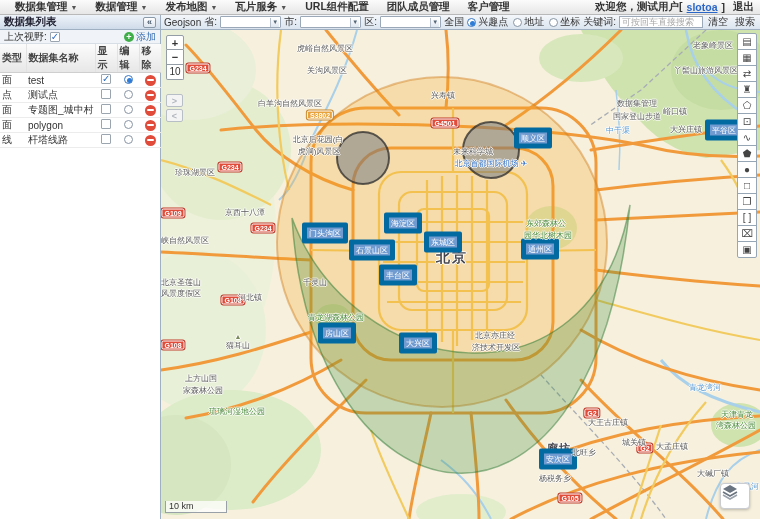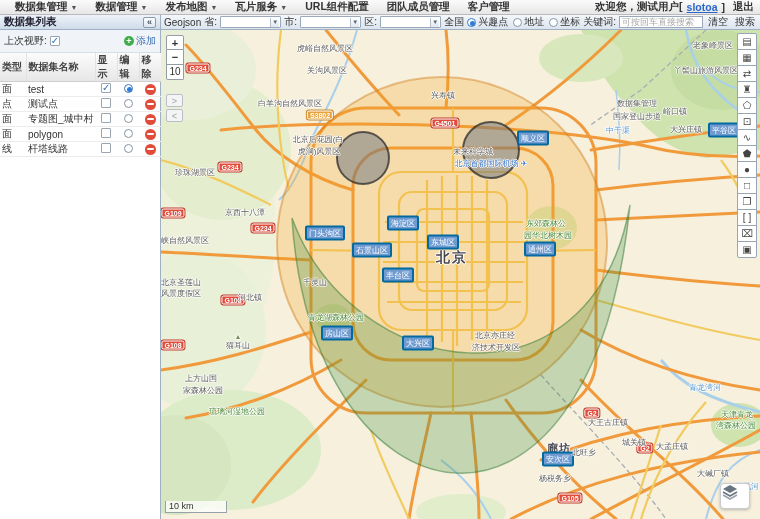--- a/index.html
+++ b/index.html
@@ -33,21 +33,21 @@
   .radio-wrap { display:flex; align-items:center; gap:2px; cursor:pointer; }
   .radio { width:9px; height:9px; border-radius:50%; border:1px solid #8795a5; background:#fff; position:relative; }
   .radio.on { border-color:#3a77c2; }
   .radio.on::after { content:""; position:absolute; left:2px; top:2px; width:5px; height:5px; border-radius:50%; background:#2e7cd6; }
   #keyword-input { width:84px; height:12px; border:1px solid #9aa8b8; font-size:9px; padding:0 2px; color:#333; }
   #keyword-input::placeholder { color:#a8a8a8; }
   .tb-btn { cursor:pointer; color:#333; padding:0 2px; }
 
   
   #sidebar { position:absolute; left:0; top:30px; width:161px; height:489px; background:#fff; border-right:1px solid #9fb0c2; }
-  #lastview-row { height:23px; background:#f0f4f9; border-bottom:1px solid #d8dee5; display:flex; align-items:center; padding:0 4px; gap:3px; font-size:10px;}
+  #lastview-row { height:14px; background:#f0f4f9; border-bottom:1px solid #d8dee5; display:flex; align-items:center; padding:0 4px; gap:3px; font-size:10px;}
   .cb { width:10px; height:10px; background:#fff; border:1px solid #9aa5b0; border-radius:1px; position:relative; }
   .cb.on::after { content:"✓"; position:absolute; left:0px; top:-2px; font-size:10px; color:#2e6fc0; font-weight:bold;}
   #add-wrap { margin-left:auto; display:flex; align-items:center; gap:2px; cursor:pointer;}
   .plus-icon { width:10px; height:10px; border-radius:50%; background:#3fae49; color:#fff; font-size:9px; line-height:10px; text-align:center; font-weight:bold;}
   #add-label { color:#3b6fb0; }
   table#ds-table { width:100%; border-collapse:collapse; table-layout:fixed; font-size:10px;}
   #ds-table th { background:linear-gradient(#fbfbfb,#e7e7e7); border-bottom:1px solid #cfcfcf; border-right:1px solid #e2e2e2;
     font-weight:bold; color:#444; height:14px; text-align:left; padding:0 2px; }
   #ds-table td { border-bottom:1px solid #ececec; height:15px; padding:0 2px; color:#333; overflow:hidden; white-space:nowrap;}
   .col-type{width:26px;} .col-name{width:69px;} .col-show{width:22px;} .col-edit{width:22px;} .col-del{width:22px;}
@@ -59,21 +59,21 @@
   #map { position:absolute; left:161px; top:30px; width:599px; height:489px; background:#f7f0dd; overflow:hidden; }
   #map svg { position:absolute; left:0; top:0; }
   #labels { position:absolute; left:0; top:0; width:599px; height:489px; pointer-events:none; }
   .lbl { position:absolute; transform:translate(-50%,-50%); white-space:nowrap; }
   .lbl-place { font-size:8px; color:#5b5b5b; text-shadow:1px 0 #fff,-1px 0 #fff,0 1px #fff,0 -1px #fff; }
   .lbl-green { font-size:8px; color:#4e8c3f; text-shadow:1px 0 #fff,-1px 0 #fff,0 1px #fff,0 -1px #fff; }
   .lbl-water { font-size:8px; color:#5b9bd5; text-shadow:1px 0 #fff,-1px 0 #fff,0 1px #fff,0 -1px #fff; }
   .lbl-airport { font-size:8px; color:#3c78c8; text-shadow:1px 0 #fff,-1px 0 #fff,0 1px #fff,0 -1px #fff; }
   .lbl-city { font-size:14px; font-weight:bold; color:#46464e; letter-spacing:2px; text-shadow:1px 0 #fff,-1px 0 #fff,0 1px #fff,0 -1px #fff; }
   .lbl-city2 { font-size:11px; font-weight:bold; color:#46464e; letter-spacing:1px; text-shadow:1px 0 #fff,-1px 0 #fff,0 1px #fff,0 -1px #fff; }
-  .lbl-district { font-size:8px; color:#fff; background:#6f9bd1; border:2px solid #0369a1; border-radius:2px; padding:0px 2px; }
+  .lbl-district { font-size:8px; color:#fff; background:#6f9bd1; border:5px solid #0369a1; border-radius:2px; padding:0px 2px; }
   .lbl-shield-g { font-size:7px; font-weight:bold; color:#fff; background:#e04b3a; border:1px solid #fff; border-radius:2px; padding:0px 2px; box-shadow:0 0 0 1px #c03a2b;}
   .lbl-shield-s { font-size:7px; font-weight:bold; color:#fff; background:#e8a33d; border:1px solid #fff; border-radius:2px; padding:0px 2px; box-shadow:0 0 0 1px #c9882a;}
   .lbl-mountain { font-size:8px; color:#5b5b5b; text-align:center; text-shadow:1px 0 #fff,-1px 0 #fff,0 1px #fff,0 -1px #fff;}
   .lbl-mountain .mt { display:block; color:#7a8a5a; font-size:7px; line-height:6px;}
 
   
   #zoom-ctl { position:absolute; left:5px; top:5px; width:18px; }
   .zbtn { width:18px; height:15px; background:#fff; border:1px solid #949ca6; border-top-width:0; text-align:center; line-height:14px; font-weight:bold; color:#333; cursor:pointer; font-size:11px;}
   .zbtn:first-child { border-top-width:1px; border-radius:2px 2px 0 0;}
   .zlevel { font-weight:normal; font-size:10px; cursor:default; border-radius:0 0 2px 2px;}

